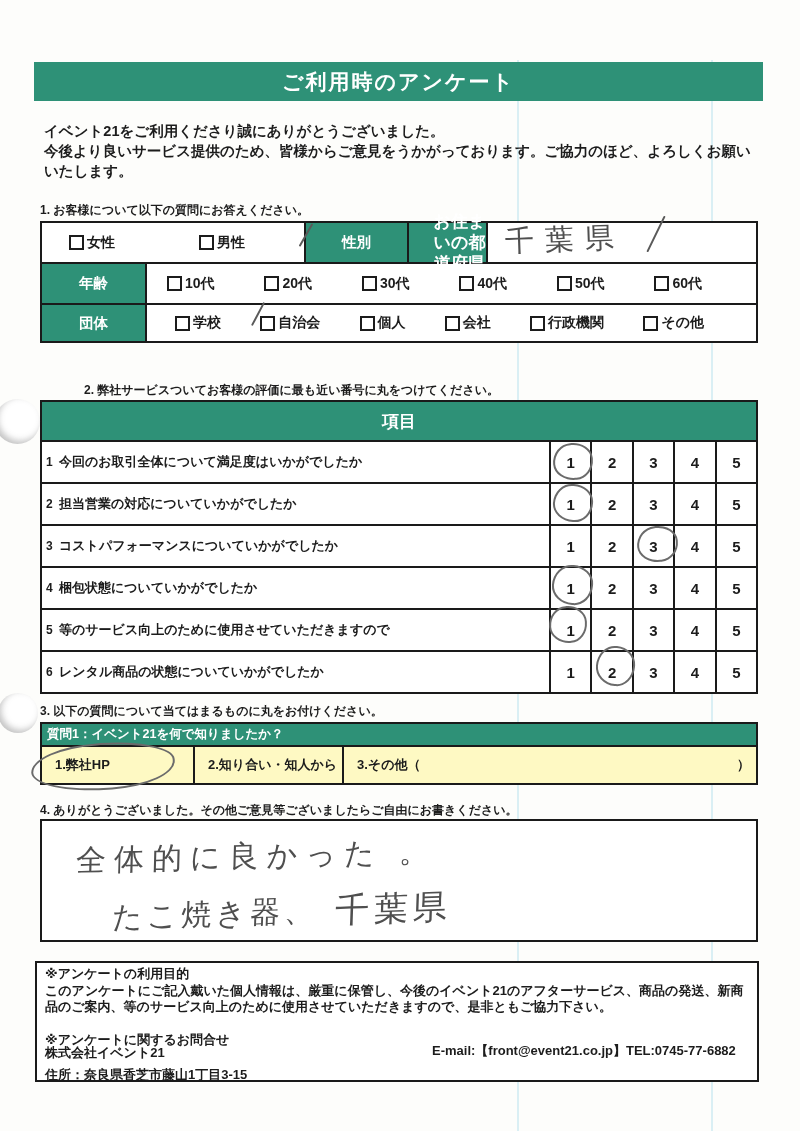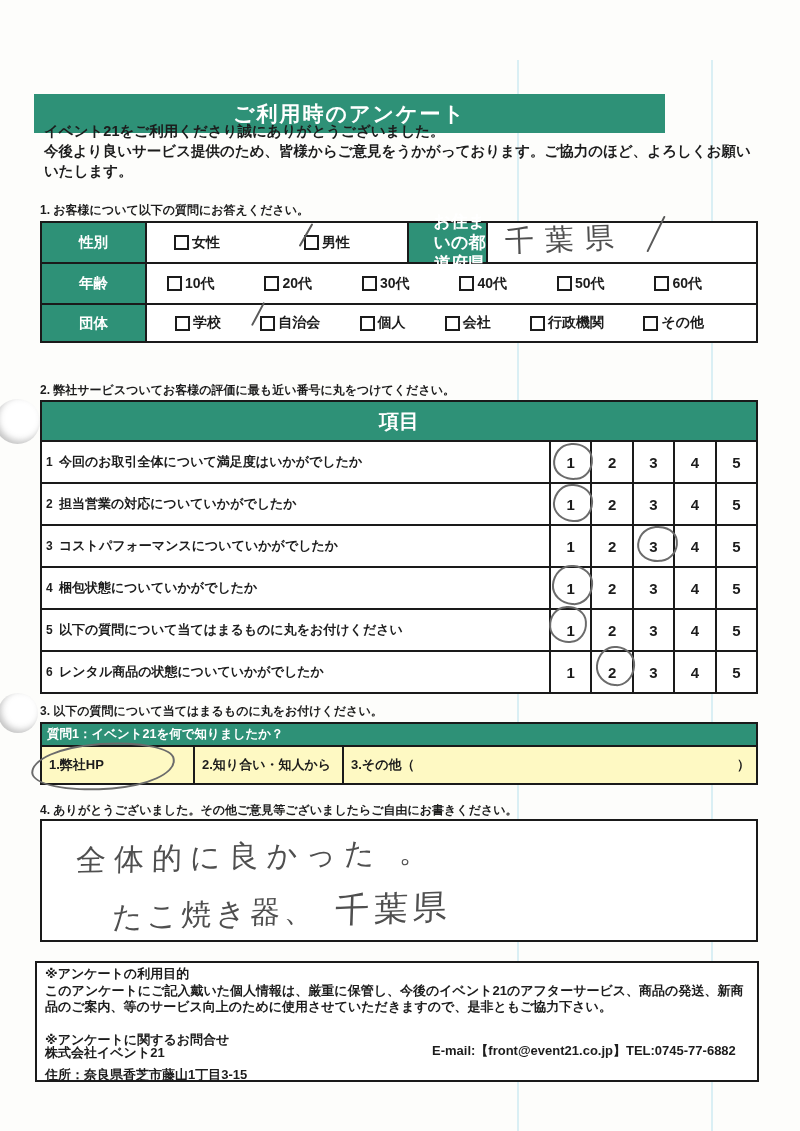--- a/index.html
+++ b/index.html
@@ -8,62 +8,62 @@
     background:#fdfdfb;color:#1c1c1c;
     font-family:"Liberation Sans","DejaVu Sans",sans-serif;
   }
   .abs{position:absolute;}
   .print{font-weight:bold;}
   
   .scanline{position:absolute;width:2px;background:#cdeaf2;opacity:.75;z-index:0;}
   .punch{position:absolute;background:#fff;border-radius:50%;
          box-shadow:inset 3px -3px 6px rgba(125,125,125,.45);z-index:6;}
   
-  #banner{left:34px;top:62px;width:631px;height:39px;background:var(--green);
-          display:flex;align-items:center;justify-content:center;z-index:2;margin-top:32px;}
+  #banner{left:34px;top:62px;width:729px;height:39px;background:var(--green);
+          display:flex;align-items:center;justify-content:center;z-index:2;}
   #banner .t{color:#fff;font-size:21px;font-weight:bold;letter-spacing:2px;}
   
   #intro{left:44px;top:121px;width:716px;font-size:14.5px;line-height:1.38;z-index:2;}
   
   .sec-h{position:absolute;left:40px;font-size:12px;font-weight:bold;z-index:2;}
   
   #table1{left:40px;top:221px;width:718px;border:2px solid #1a1a1a;box-sizing:border-box;z-index:2;background:#fff;}
   .t1row{display:flex;box-sizing:border-box;}
   .t1row + .t1row{border-top:2px solid #1a1a1a;}
   .t1cell{box-sizing:border-box;display:flex;align-items:center;}
   .t1cell + .t1cell{border-left:2px solid #1a1a1a;}
   .glabel{background:var(--green);color:#fff;font-size:14.5px;font-weight:bold;
           justify-content:center;width:103px;flex:none;}
   .gsmall{background:var(--green);color:#fff;font-size:17px;font-weight:bold;
           justify-content:center;text-align:center;width:79px;flex:none;line-height:1.25;padding-left:24px;}
   .opt{display:flex;align-items:center;font-size:14px;font-weight:bold;white-space:nowrap;}
   .cb{display:inline-block;width:11px;height:11px;border:2px solid #1c1c1c;margin-right:3px;flex:none;background:#fff;}
   
   #table2{left:40px;top:400px;width:718px;border:2px solid #1a1a1a;box-sizing:border-box;z-index:2;background:#fff;}
   #t2head{display:flex;height:38px;background:var(--green);color:#fff;}
-  .h-item{flex:1;display:flex;align-items:center;justify-content:center;font-size:20px;font-weight:bold;}
+  .h-item{flex:1;display:flex;align-items:center;justify-content:center;font-size:17px;font-weight:bold;}
   .h-scale{width:207px;flex:none;border-left:2px solid #1a1a1a;box-sizing:border-box;
            display:flex;align-items:center;justify-content:space-between;padding:0 10px;
            font-size:13px;font-weight:bold;}
   .t2row{display:flex;height:40px;border-top:2px solid #1a1a1a;}
   .itemcell{flex:1;display:flex;align-items:center;font-size:13px;font-weight:bold;}
   .rowno{width:13px;margin-left:4px;flex:none;font-size:12px;}
   .rate{width:41.4px;flex:none;border-left:2px solid #1a1a1a;box-sizing:border-box;
         display:flex;align-items:center;justify-content:center;font-size:15px;font-weight:bold;}
   
   .circ{position:absolute;border:2px solid #6b6b6b;z-index:4;
         border-radius:48% 52% 46% 54% / 55% 46% 54% 48%;}
   .slash{position:absolute;width:2px;background:#5a5a5a;border-radius:2px;z-index:4;}
   .hw{position:absolute;color:#4f4f4f;z-index:4;white-space:nowrap;}
   
   #table3{left:40px;top:722px;width:718px;border:2px solid #1a1a1a;box-sizing:border-box;z-index:2;background:#fef9c3;}
   #q1bar{height:21px;background:var(--green);color:#fff;font-size:12.5px;font-weight:bold;
          display:flex;align-items:center;padding-left:5px;}
   #s3row{display:flex;height:36px;border-top:2px solid #1a1a1a;}
-  .s3cell{box-sizing:border-box;display:flex;align-items:center;font-size:13px;font-weight:bold;padding-left:7px;}
+  .s3cell{box-sizing:border-box;display:flex;align-items:center;font-size:13px;font-weight:bold;padding-left:13px;}
   .s3cell + .s3cell{border-left:2px solid #1a1a1a;}
   
   #box4{left:40px;top:819px;width:718px;height:123px;border:2px solid #1a1a1a;box-sizing:border-box;z-index:2;background:#fff;}
   
   #footerbox{left:35px;top:961px;width:724px;height:121px;border:2px solid #1a1a1a;
              box-sizing:border-box;z-index:2;background:#fff;padding:3px 8px;font-size:13px;font-weight:bold;line-height:1.28;}
   #footerbox .gap{height:16px;}
   #contact-right{position:absolute;left:395px;top:80px;font-size:13px;font-weight:bold;line-height:1.3;}
   #company{position:absolute;left:8px;top:82px;}
   #address{position:absolute;left:8px;top:104px;}
@@ -80,31 +80,31 @@
 
 <div id="intro" class="abs print">
   <div>イベント21をご利用くださり誠にありがとうございました。</div>
   <div>今後より良いサービス提供のため、皆様からご意見をうかがっております。ご協力のほど、よろしくお願いいたします。</div>
 </div>
 
 <div class="sec-h" style="top:202px;">1. お客様について以下の質問にお答えください。</div>
 
 <div id="table1" class="abs">
   <div class="t1row" style="height:39px;">
+    <div class="t1cell" style="width:262px;flex:none;padding-left:27px;gap:84px;">
+      <span class="opt">
+          <span class="cb"></span>
+          <span>女性</span>
+        </span>
+      <span class="opt">
+          <span class="cb"></span>
+          <span>男性</span>
+        </span>
+    </div>
     <div class="t1cell glabel">性別</div>
-    <div class="t1cell" style="width:262px;flex:none;padding-left:27px;gap:84px;">
-      <span class="opt">
-          <span class="cb"></span>
-          <span>女性</span>
-        </span>
-      <span class="opt">
-          <span class="cb"></span>
-          <span>男性</span>
-        </span>
-    </div>
     <div class="t1cell gsmall">お住まいの都道府県</div>
     <div class="t1cell" style="flex:1;"></div>
   </div>
   <div class="t1row" style="height:41px;">
     <div class="t1cell glabel">年齢</div>
     <div class="t1cell" style="flex:1;justify-content:space-between;padding:0 54px 0 20px;">
       <span class="opt">
           <span class="cb"></span>
           <span>10代</span>
         </span>
@@ -159,21 +159,21 @@
         </span>
     </div>
   </div>
 </div>
 
 <span class="hw" style="left:505px;top:220px;font-size:29px;letter-spacing:11px;transform:rotate(-2deg);">千葉県</span>
 <div class="slash" style="left:305px;top:222px;height:26px;transform:rotate(30deg);"></div>
 <div class="slash" style="left:655px;top:214px;height:40px;transform:rotate(26deg);"></div>
 <div class="slash" style="left:257px;top:301px;height:26px;transform:rotate(28deg);"></div>
 
-<div class="sec-h" style="top:382px;">2. 弊社サービスついてお客様の評価に最も近い番号に丸をつけてください。</div>
+<div class="sec-h" style="top:382px;margin-left:44px;">2. 弊社サービスついてお客様の評価に最も近い番号に丸をつけてください。</div>
 
 <div id="table2" class="abs">
   <div id="t2head">
     <div class="h-item">項目</div>
   </div>
 
   <div class="t2row">
     <div class="itemcell">
         <span class="rowno">1</span>
         <span>今回のお取引全体について満足度はいかがでしたか</span>
@@ -213,21 +213,21 @@
       </div>
     <div class="rate">1</div>
     <div class="rate">2</div>
     <div class="rate">3</div>
     <div class="rate">4</div>
     <div class="rate">5</div>
   </div>
   <div class="t2row">
     <div class="itemcell">
         <span class="rowno">5</span>
-        <span>以下の質問について当てはまるものに丸をお付けください</span>
+        <span>等のサービス向上のために使用させていただきますので</span>
       </div>
     <div class="rate">1</div>
     <div class="rate">2</div>
     <div class="rate">3</div>
     <div class="rate">4</div>
     <div class="rate">5</div>
   </div>
   <div class="t2row">
     <div class="itemcell">
         <span class="rowno">6</span>

